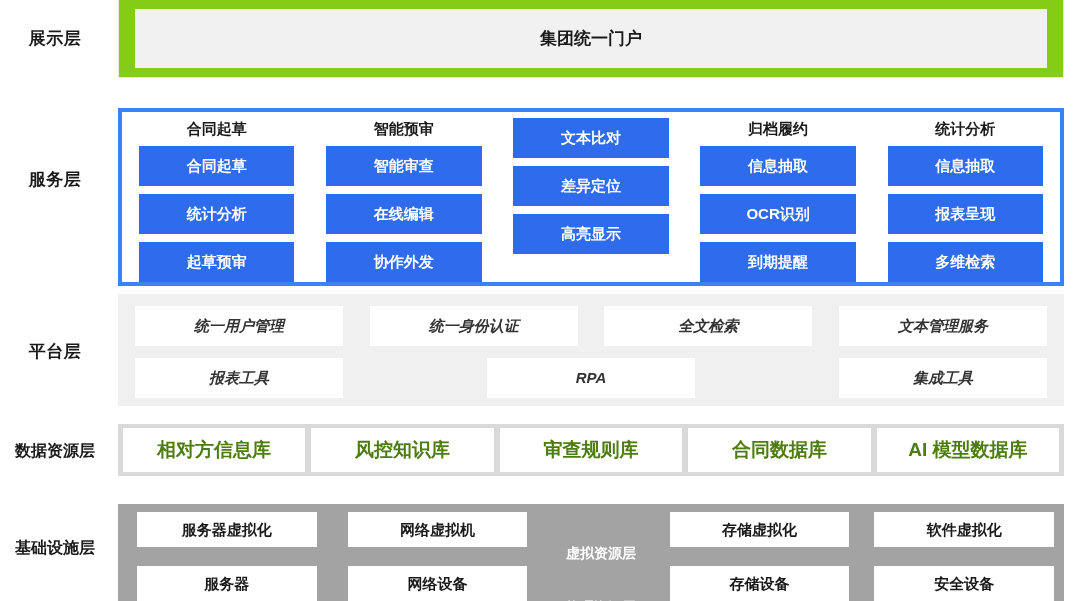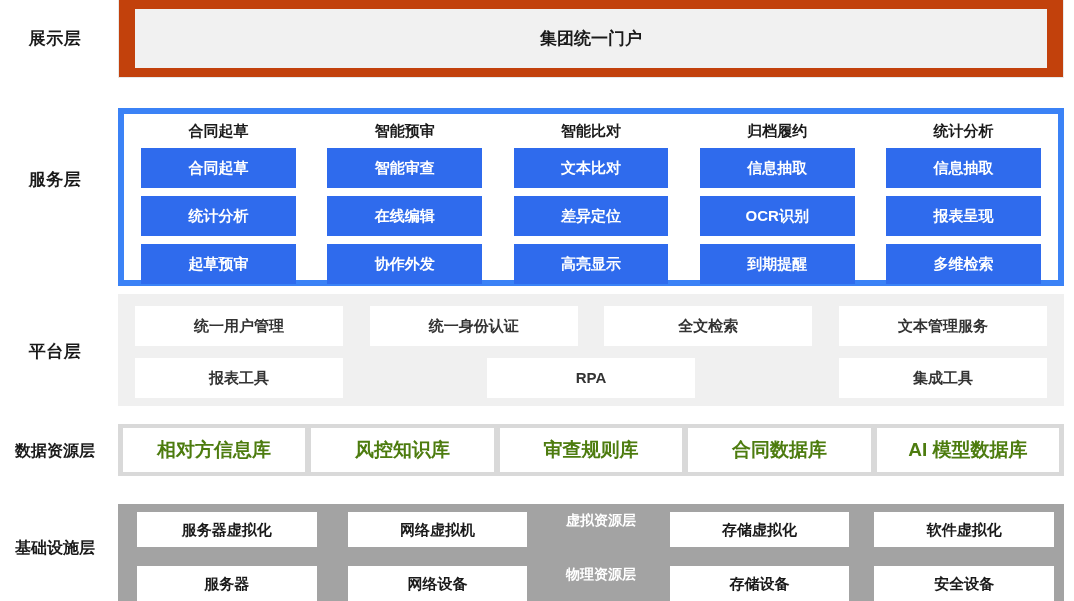--- a/index.html
+++ b/index.html
@@ -31,21 +31,21 @@
   }
   .layer-label.narrow { font-size: 16px; letter-spacing: 0; }
 
   
   .band { position: absolute; left: 118px; width: 946px; }
 
   
   #presentation-band {
     top: 0px;
     height: 78px;
-    background: #c2410c;
+    background: #84cc16;
     border: 1px solid #e8e8e8;
     border-top: none;
     padding: 9px 16px;
   }
   #portal-box {
     width: 100%;
     height: 100%;
     background: #f1f1f1;
     display: flex;
     align-items: center;
@@ -53,21 +53,21 @@
     font-size: 17px;
     font-weight: bold;
     color: #1a1a1a;
   }
 
   
   #service-band {
     top: 108px;
     height: 178px;
     background: #ffffff;
-    border: 6px solid #3b82f6;
+    border: 4px solid #3b82f6;
     padding: 6px 17px 26px 17px;
     display: flex;
     justify-content: space-between;
   }
   .service-col { width: 17.2%; display: flex; flex-direction: column; }
   .service-col-title {
     text-align: center;
     font-size: 15px;
     font-weight: bold;
     color: #1a1a1a;
@@ -98,20 +98,21 @@
   .platform-row:first-child { margin-bottom: 12px; }
   .platform-item {
     width: 22.8%;
     background: #ffffff;
     height: 40px;
     line-height: 40px;
     text-align: center;
     font-size: 15px;
     font-weight: bold;
     color: #333333;
+    font-style: italic;
   }
 
   
   #data-band {
     top: 424px;
     height: 52px;
     background: #d9d9d9;
     padding: 4px 5px;
     display: flex;
     justify-content: space-between;
@@ -154,20 +155,21 @@
   .infra-item.c1 { width: 181px; margin-left: 9px; }
   .infra-item.c2 { width: 181px; margin-left: 31px; }
   .infra-resource-label {
     width: 104px;
     margin-left: 22px;
     text-align: center;
     font-size: 14px;
     font-weight: bold;
     color: #ffffff;
     white-space: nowrap;
+    margin-top: 33px;
   }
   .infra-item.c3 { width: 181px; margin-left: 17px; }
   .infra-item.c4 { width: 181px; margin-left: 25px; }
 </style>
 </head>
 <body>
 
 <div id="canvas">
 
   <div class="layer-label" style="top:27px;">展示层</div>
@@ -190,21 +192,20 @@
     </div>
 
     <div class="service-col">
       <div class="service-col-title">智能预审</div>
       <div class="service-item">智能审查</div>
       <div class="service-item">在线编辑</div>
       <div class="service-item">协作外发</div>
     </div>
 
     <div class="service-col">
-      <div class="service-col-title">智能比对</div>
       <div class="service-item">文本比对</div>
       <div class="service-item">差异定位</div>
       <div class="service-item">高亮显示</div>
     </div>
 
     <div class="service-col">
       <div class="service-col-title">归档履约</div>
       <div class="service-item">信息抽取</div>
       <div class="service-item">OCR识别</div>
       <div class="service-item">到期提醒</div>

